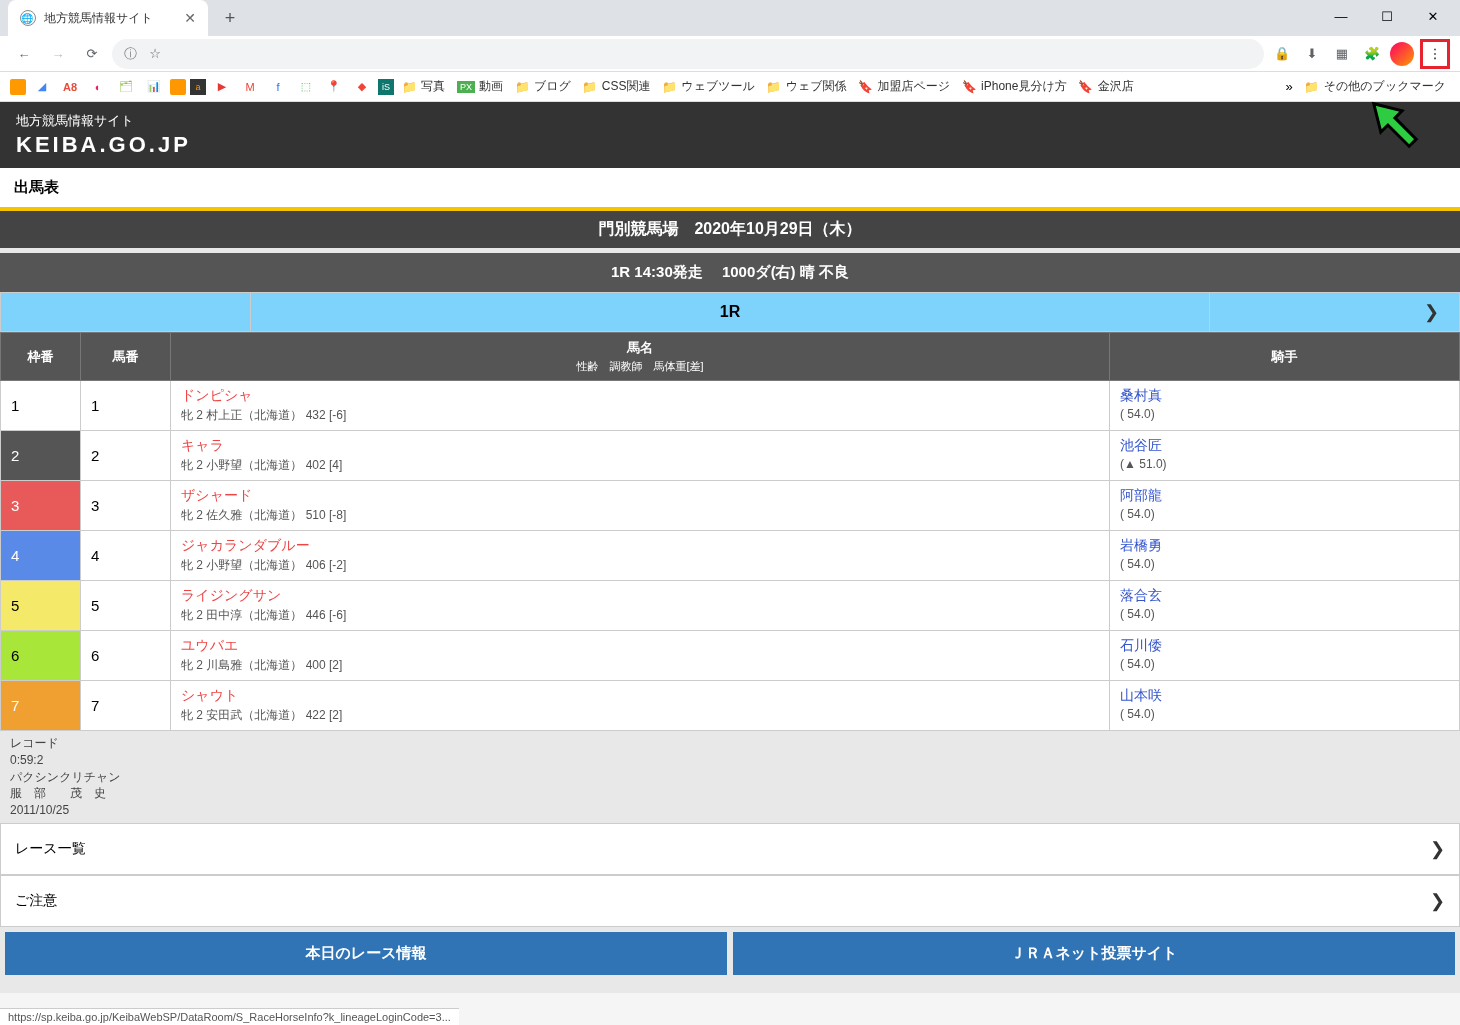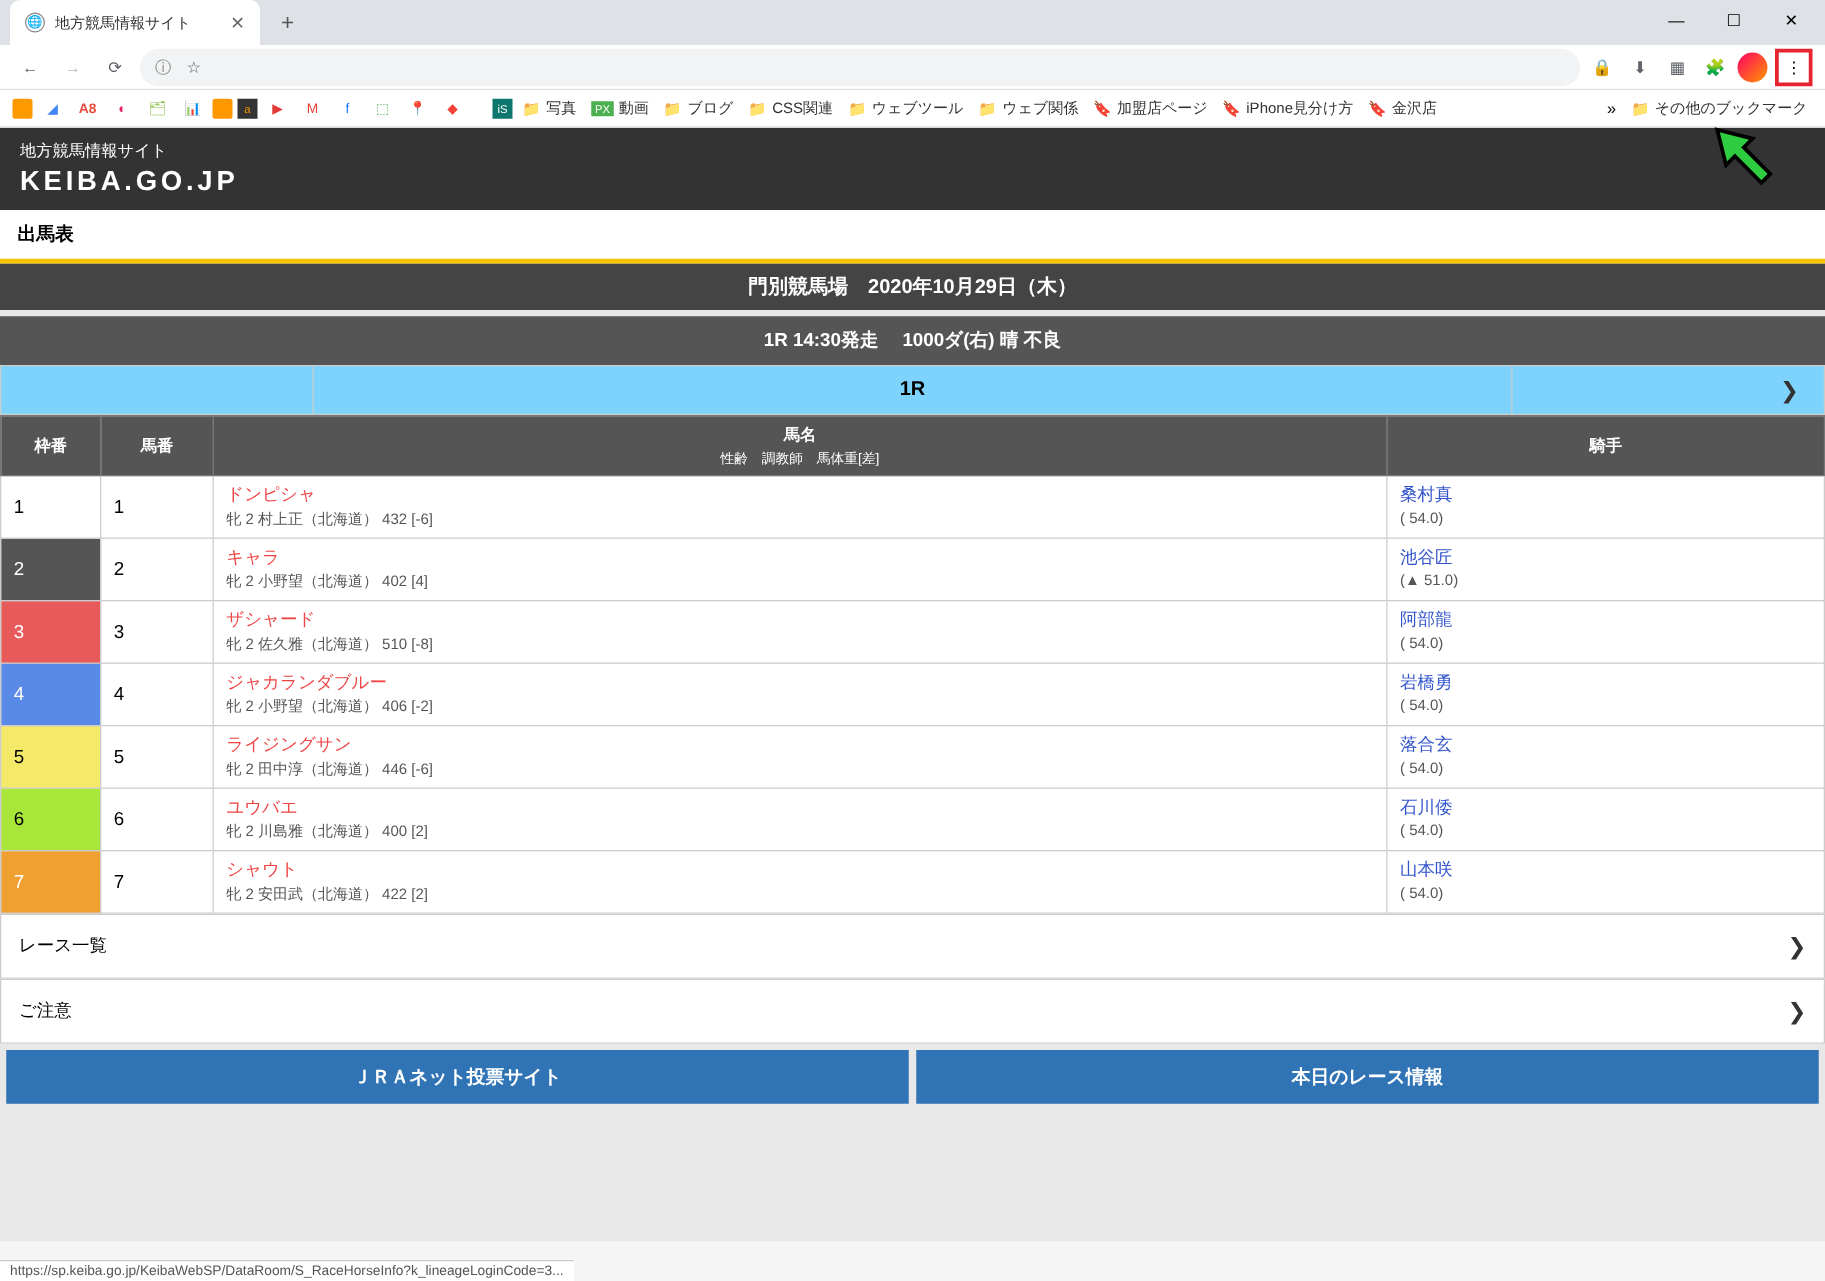--- a/index.html
+++ b/index.html
@@ -130,21 +130,21 @@
     <div class="bm" style="color:#8bc34a;">🗂</div>
     <div class="bm" style="color:#f90;">📊</div>
     <div class="bm" style="background:#ff9800;width:16px;height:16px;border-radius:2px;"></div>
     <div class="bm" style="background:#333;color:#ff9900;width:16px;height:16px;font-size:9px;display:flex;align-items:center;justify-content:center;">a</div>
     <div class="bm" style="color:#e53935;">▶</div>
     <div class="bm" style="color:#ea4335;">M</div>
     <div class="bm" style="color:#1877f2;">f</div>
     <div class="bm" style="color:#4caf50;">⬚</div>
     <div class="bm" style="color:#4caf50;">📍</div>
     <div class="bm" style="color:#f44336;">◆</div>
-    <div class="bm" style="background:#0f766e;color:#fff;width:16px;height:16px;font-size:9px;display:flex;align-items:center;justify-content:center;margin-left:16px;">iS</div>
+    <div class="bm" style="background:#0f766e;color:#fff;width:16px;height:16px;font-size:9px;display:flex;align-items:center;justify-content:center;">iS</div>
     <div class="bm-text">
         <span style="color:#f5c400;">📁</span>
         <span>写真</span>
       </div>
     <div class="bm-text">
         <span style="background:#4caf50;color:#fff;padding:1px 3px;font-size:9px;">PX</span>
         <span>動画</span>
       </div>
     <div class="bm-text">
         <span style="color:#f5c400;">📁</span>
@@ -304,29 +304,36 @@
       <div class="horse-detail">牝 2  安田武（北海道）  422  [2]</div>
     </td>
     <td>
       <div class="jockey-name"><a href="#">山本咲</a></div>
       <div class="jockey-weight">( 54.0)</div>
     </td>
         </tr>
       </tbody>
   </table>
 
+  <div class="record-block" id="record-lines">
+      <div>レコード</div>
+      <div>0:59:2</div>
+      <div>パクシンクリチャン</div>
+      <div>服　部　　茂　史</div>
+      <div>2011/10/25</div>
+    </div>
 
   <div class="accordion">
     <span>レース一覧</span>
     <span class="chevron">❯</span>
   </div>
   <div class="accordion">
     <span>ご注意</span>
     <span class="chevron">❯</span>
   </div>
 
   <div class="bottom-buttons">
+    <div class="bottom-btn">本日のレース情報</div>
     <div class="bottom-btn">ＪＲＡネット投票サイト</div>
-    <div class="bottom-btn">本日のレース情報</div>
   </div>
 </div>
 
 <div class="status-bar">https://sp.keiba.go.jp/KeibaWebSP/DataRoom/S_RaceHorseInfo?k_lineageLoginCode=3...</div>
 
 </body></html>

